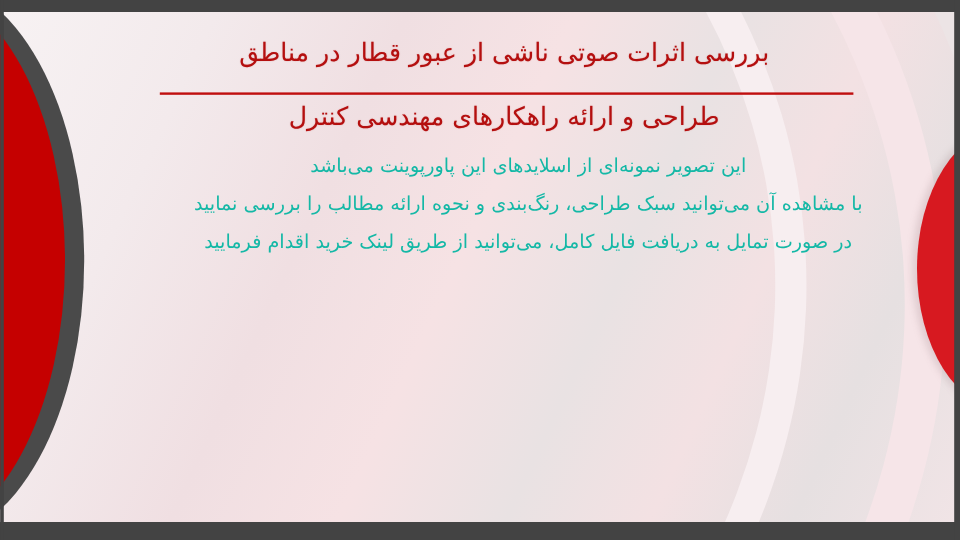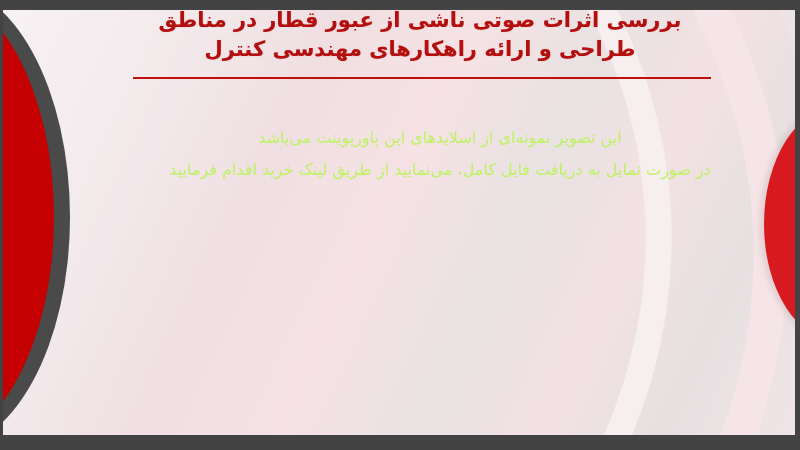--- a/index.html
+++ b/index.html
@@ -144,43 +144,44 @@
   .title-block {
     position: absolute;
     left: 120px;
     top: 6px;
     width: 600px;
     text-align: center;
   }
   .title-line {
     color: #b40f0f;
     font-size: 21px;
-    font-weight: bold;
+    font-weight: normal;
     line-height: 29px;
     white-space: nowrap;
     text-shadow: 0 0 1px rgba(180,15,15,0.35);
+    margin-top: 24px;
   }
   .title-underline {
     position: absolute;
     left: 133px;
     top: 77px;
     width: 578px;
     height: 0;
     border-top: 2px solid #c00f0f;
   }
 
   .body-block {
     position: absolute;
     left: 120px;
     top: 122px;
     width: 640px;
     text-align: center;
   }
   .body-line {
-    color: #bef264;
+    color: #14b8a6;
     font-size: 16px;
     line-height: 32px;
     white-space: nowrap;
     font-weight: 500;
   }
   .body-line.l1 { padding-right: 0px; }
 </style>
 </head>
 <body>
 
@@ -215,17 +216,18 @@
 
     <div class="title-block">
       <div class="title-line">بررسی اثرات صوتی ناشی از عبور قطار در مناطق</div>
       <div class="title-line">طراحی و ارائه راهکارهای مهندسی کنترل</div>
     </div>
 
     <div class="title-underline"></div>
 
     <div class="body-block">
       <div class="body-line l1">این تصویر نمونه‌ای از اسلایدهای این پاورپوینت می‌باشد</div>
-      <div class="body-line">در صورت تمایل به دریافت فایل کامل، می‌نمایید از طریق لینک خرید اقدام فرمایید</div>
+      <div class="body-line">با مشاهده آن می‌توانید سبک طراحی، رنگ‌بندی و نحوه ارائه مطالب را بررسی نمایید</div>
+      <div class="body-line">در صورت تمایل به دریافت فایل کامل، می‌توانید از طریق لینک خرید اقدام فرمایید</div>
     </div>
 
   </div>
 </div>
 
 </body></html>

